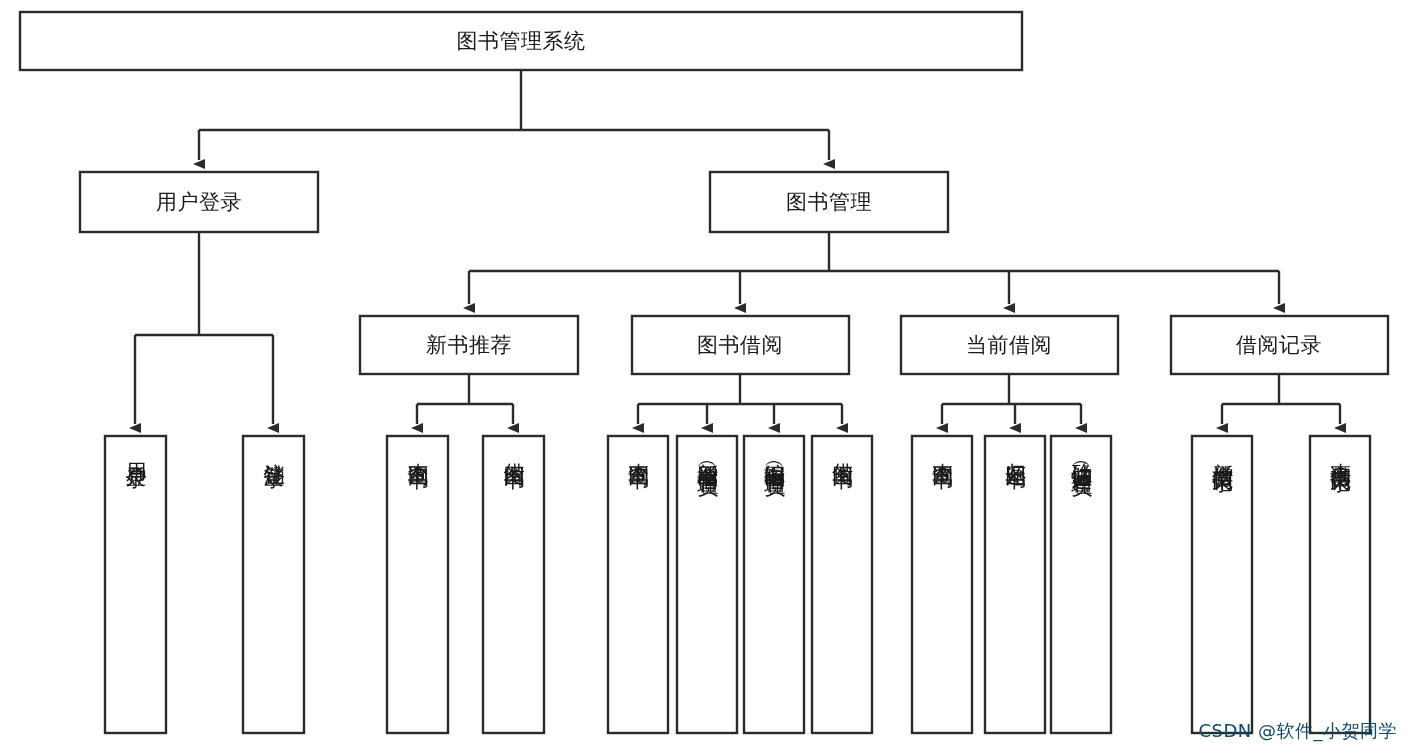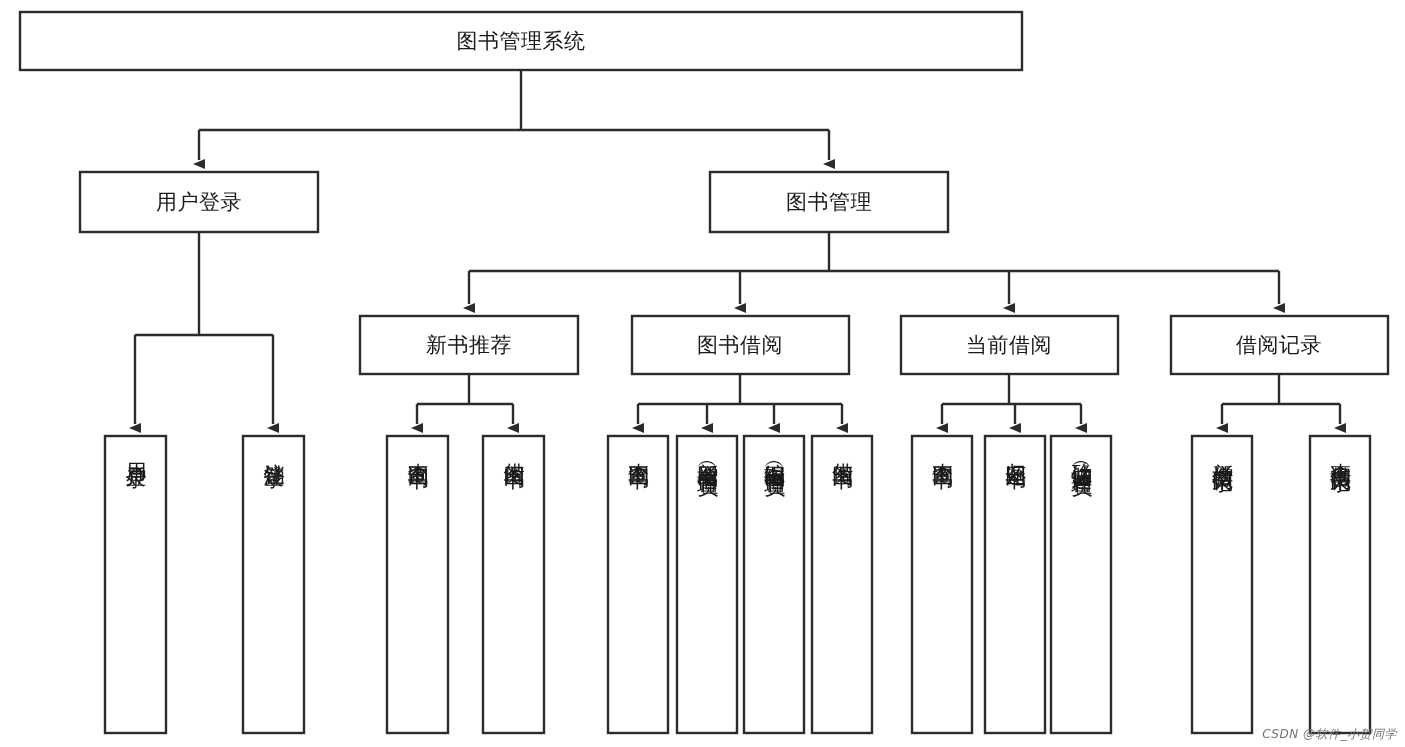--- a/index.html
+++ b/index.html
@@ -68,26 +68,25 @@
     align-items: flex-start;
     justify-content: center;
     overflow: hidden;
     padding-top: 10px;
   }
   .watermark {
     position: absolute;
     right: 8px;
     bottom: 4px;
     font-family: "DejaVu Sans", "Liberation Sans", sans-serif;
-    font-size: 12px;
-    color: #737373;
+    font-size: 18px;
+    color: #0c4a6e;
     letter-spacing: 0.5px;
     user-select: none;
     white-space: nowrap;
-    font-style: italic;
   }
 </style>
 </head>
 <body>
 
 <div id="diagram-root">
 
   <svg id="flow" viewBox="0 0 1405 747">
     <defs>
       <marker id="arrow" markerWidth="10" markerHeight="12" refX="1" refY="6" orient="auto" markerUnits="userSpaceOnUse">

